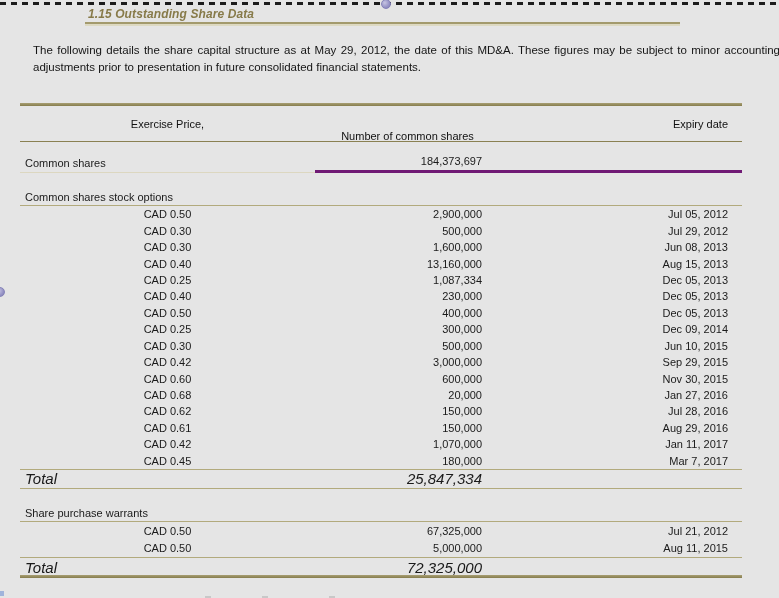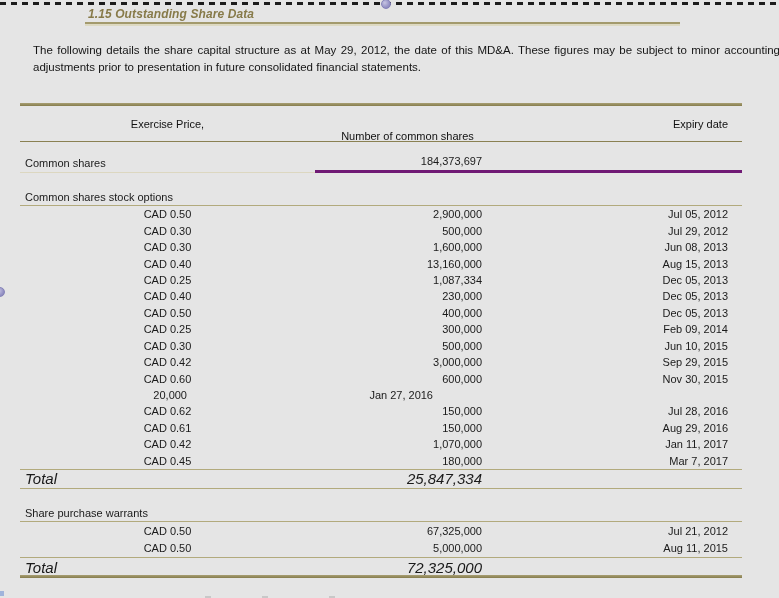--- a/index.html
+++ b/index.html
@@ -148,38 +148,39 @@
           <div class="c3">Dec 05, 2013</div>
         </div>
         <div class="trow data-row">
           <div class="c1">CAD 0.50</div>
           <div class="c2">400,000</div>
           <div class="c3">Dec 05, 2013</div>
         </div>
         <div class="trow data-row">
           <div class="c1">CAD 0.25</div>
           <div class="c2">300,000</div>
-          <div class="c3">Feb 09, 2014</div>
+          <div class="c3">Dec 09, 2014</div>
         </div>
         <div class="trow data-row">
           <div class="c1">CAD 0.30</div>
           <div class="c2">500,000</div>
           <div class="c3">Jun 10, 2015</div>
         </div>
         <div class="trow data-row">
           <div class="c1">CAD 0.42</div>
           <div class="c2">3,000,000</div>
           <div class="c3">Sep 29, 2015</div>
         </div>
         <div class="trow data-row">
           <div class="c1">CAD 0.60</div>
           <div class="c2">600,000</div>
           <div class="c3">Nov 30, 2015</div>
         </div>
         <div class="trow data-row">
+          <div class="c1">CAD 0.68</div>
           <div class="c2">20,000</div>
           <div class="c3">Jan 27, 2016</div>
         </div>
         <div class="trow data-row">
           <div class="c1">CAD 0.62</div>
           <div class="c2">150,000</div>
           <div class="c3">Jul 28, 2016</div>
         </div>
         <div class="trow data-row">
           <div class="c1">CAD 0.61</div>

